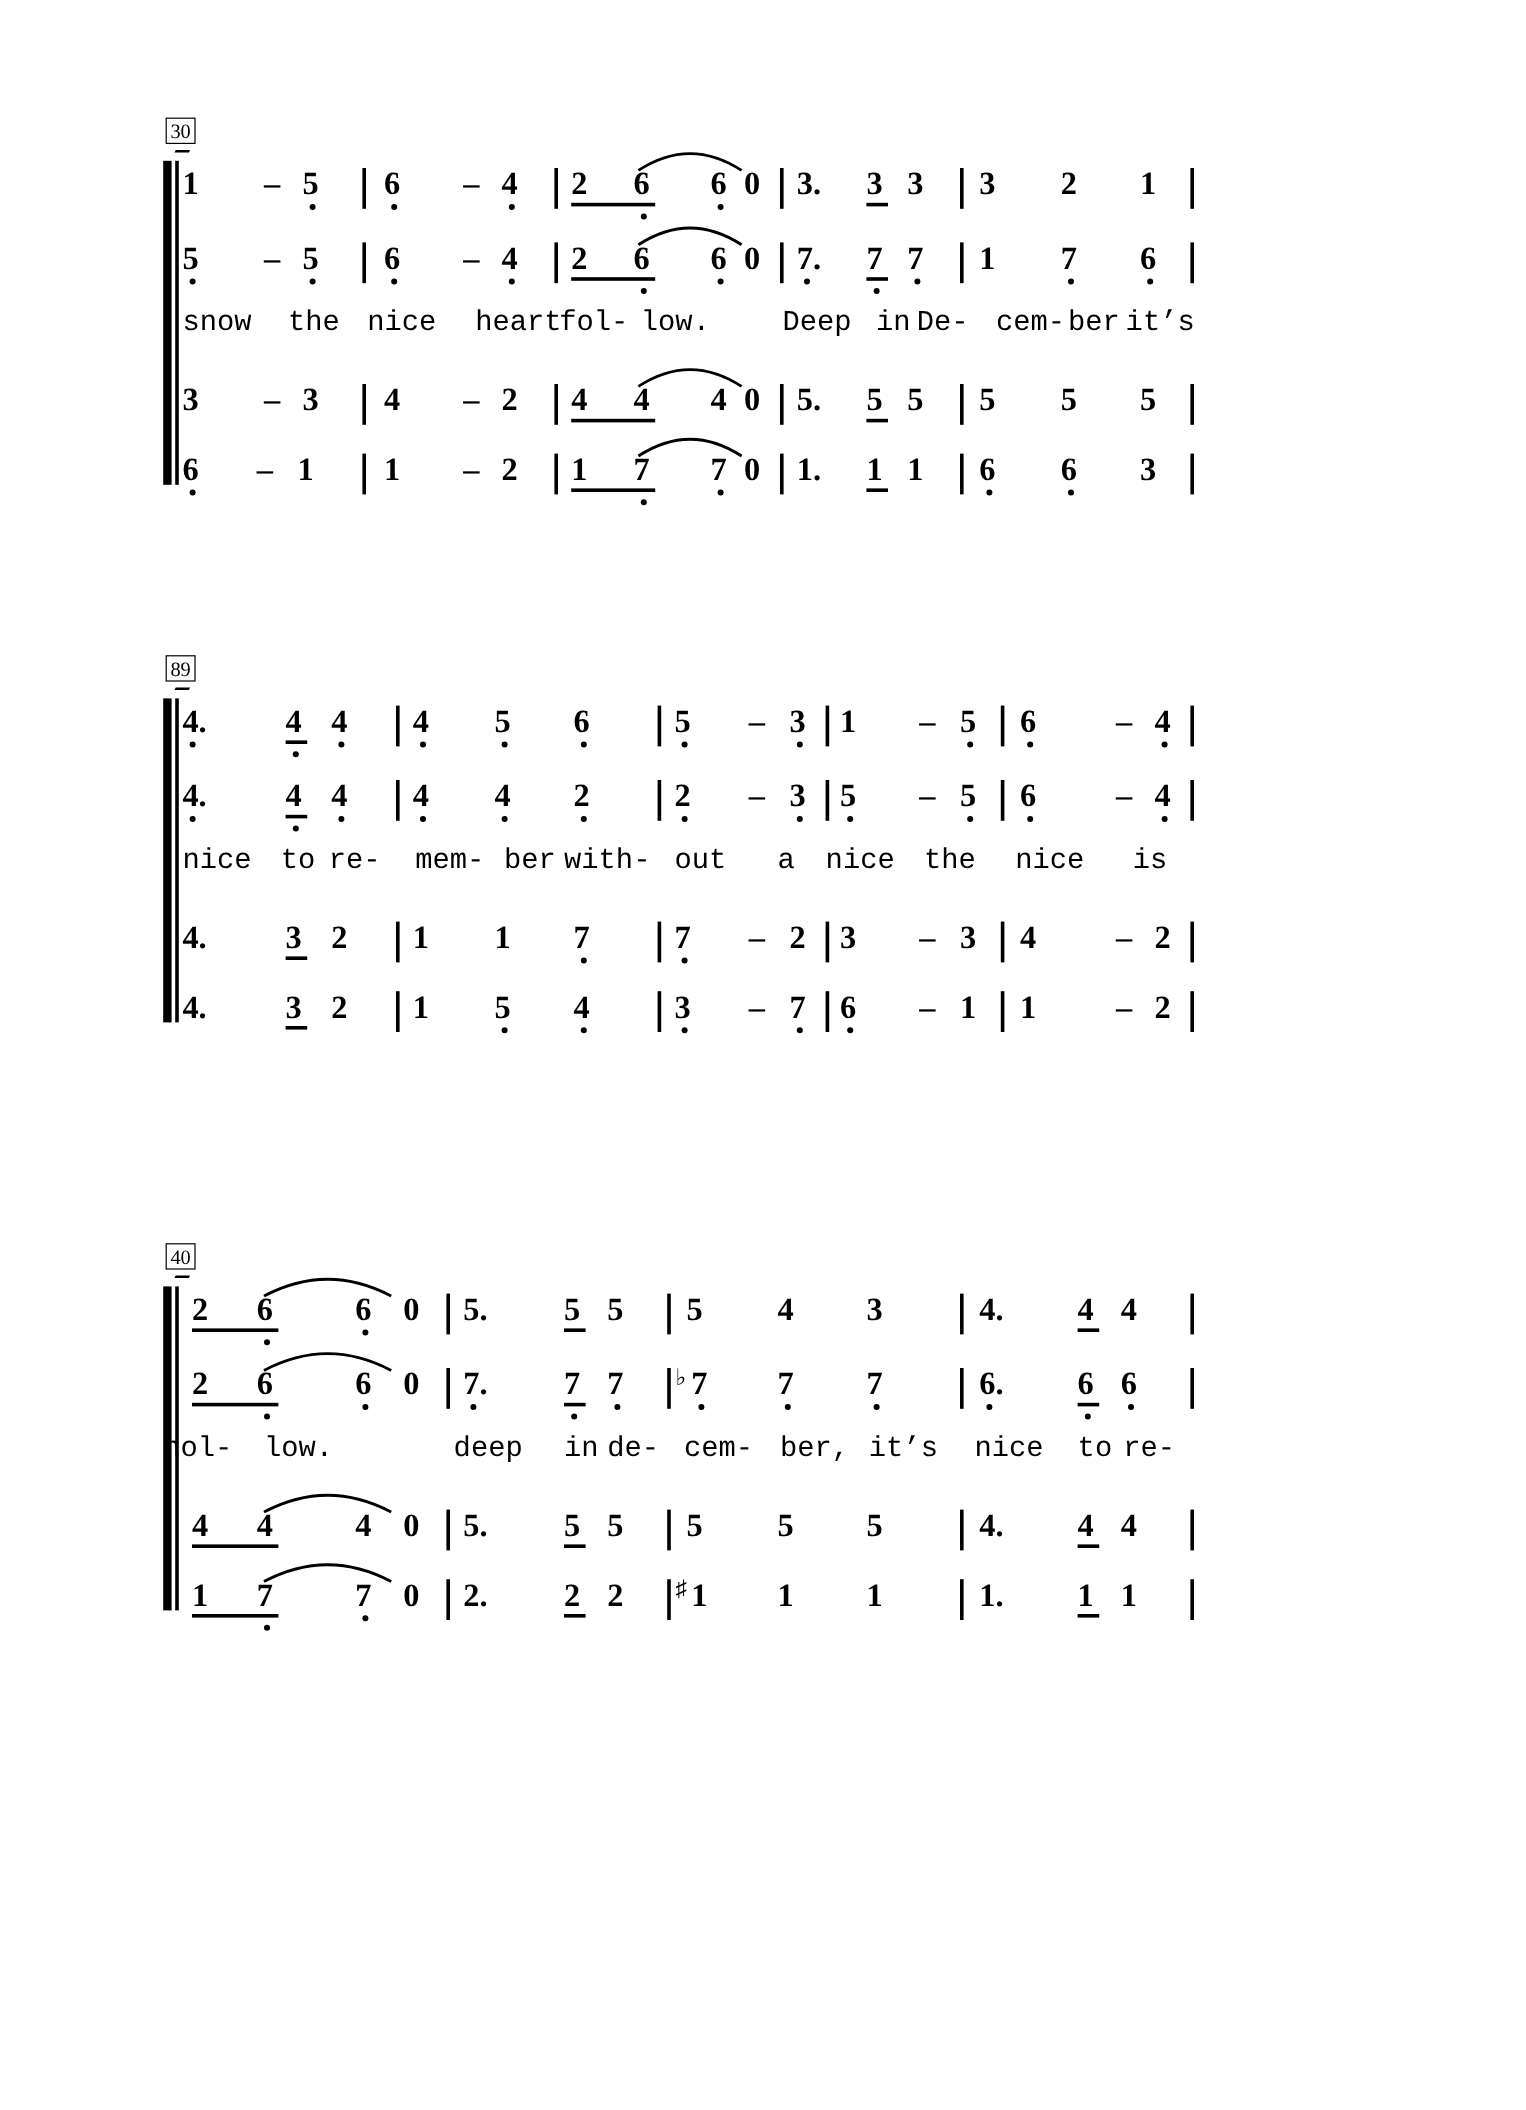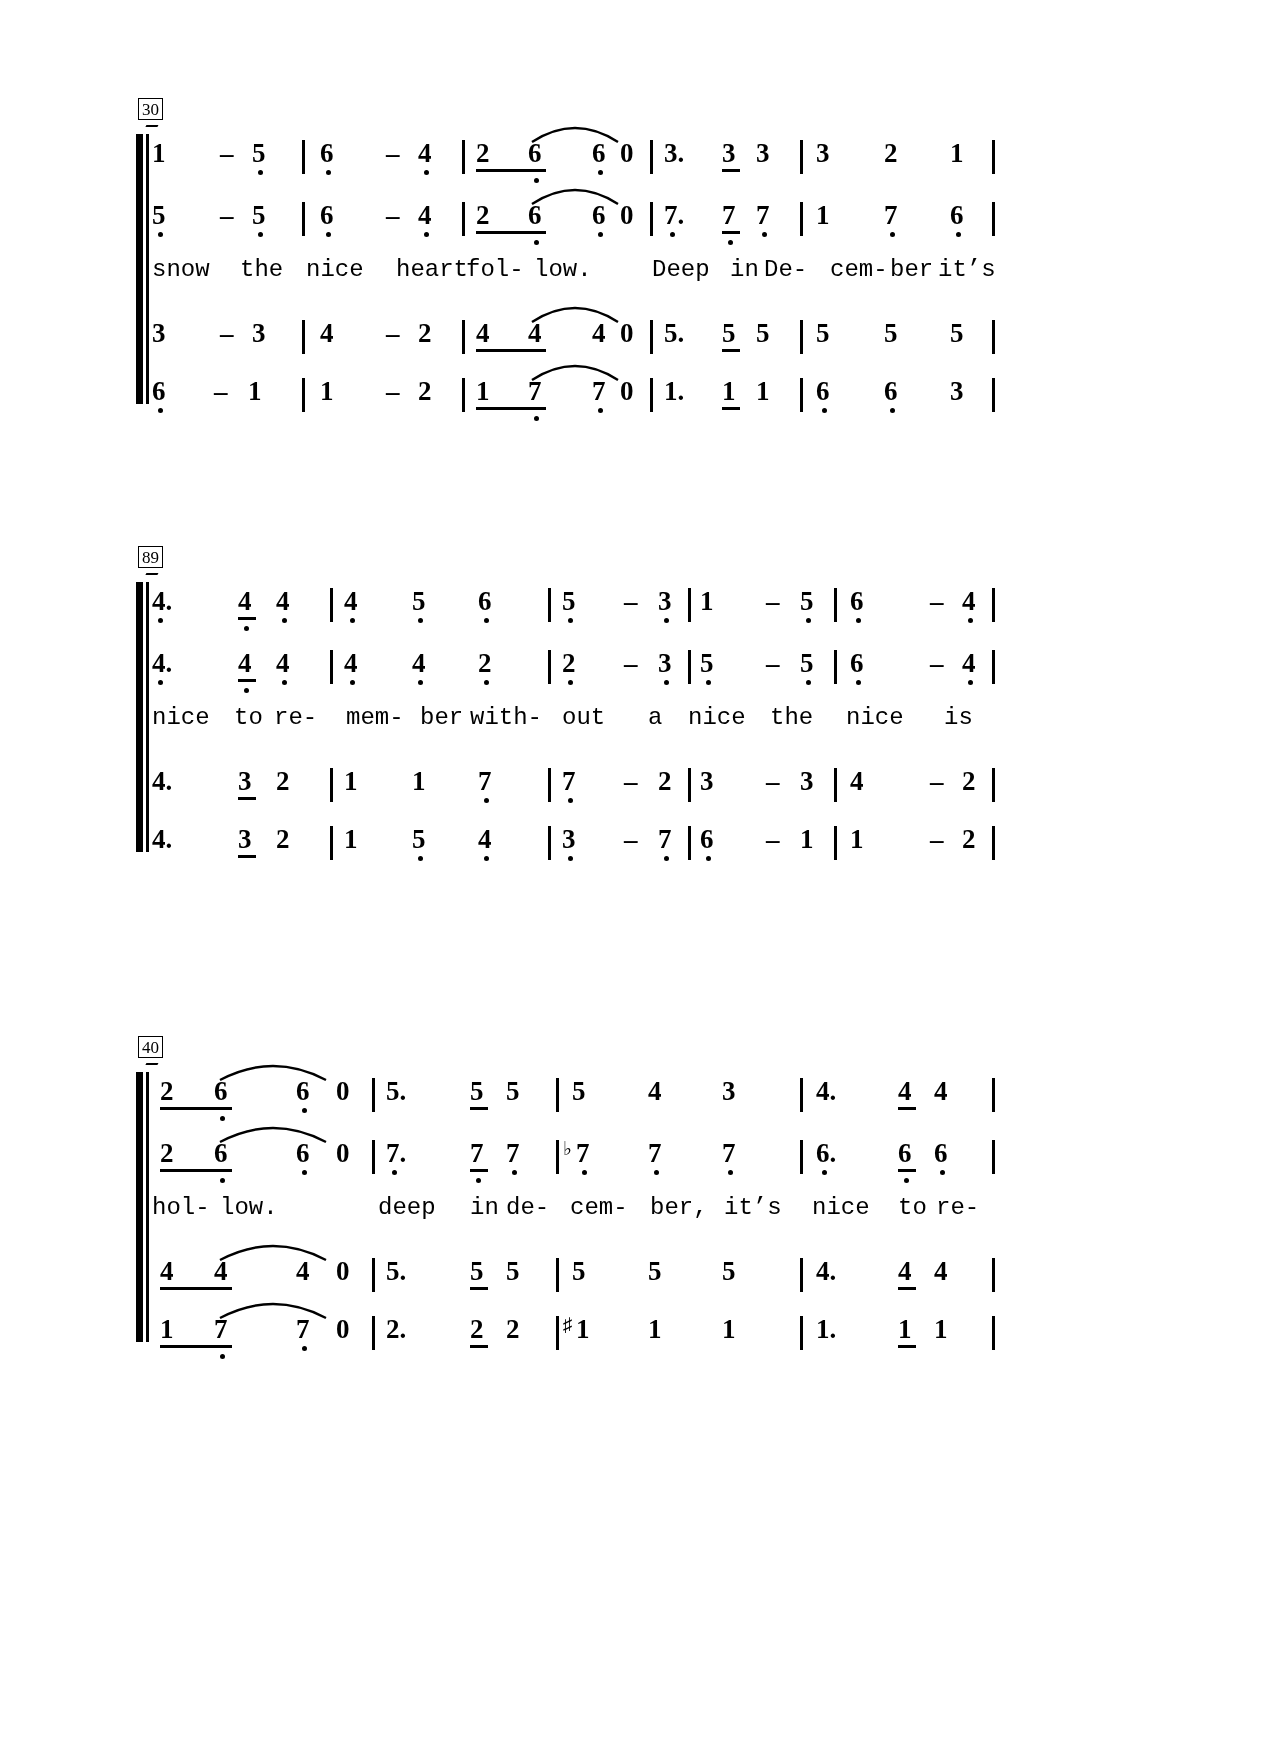--- a/index.html
+++ b/index.html
@@ -466,21 +466,21 @@
         <div class="note" style="left: 934px; top: 0px;">1</div>
         <div class="bar" style="left: 992px; top: 2px; height: 34px;"></div>
         <div class="beam" style="left: 160px; top: 31px; width: 72px;"></div>
         <div class="beam" style="left: 470px; top: 31px; width: 18px;"></div>
         <div class="beam" style="left: 898px; top: 31px; width: 18px;"></div>
         <svg class="tie" width="110" height="26" style="left: 218px; top: -20px;">
           <path d="M2,24 Q55,-4 108,24" fill="none" stroke="#000" stroke-width="2.4"></path>
         </svg>
       </div>
       <div class="lyricline" style="top: 118px;">
-        <div class="lyric" style="left: 152px; top: 0px;">hol-</div>
+        <div class="lyric" style="left: 136px; top: 0px;">hol-</div>
         <div class="lyric" style="left: 220px; top: 0px;">low.</div>
         <div class="lyric" style="left: 378px; top: 0px;">deep</div>
         <div class="lyric" style="left: 470px; top: 0px;">in</div>
         <div class="lyric" style="left: 506px; top: 0px;">de-</div>
         <div class="lyric" style="left: 570px; top: 0px;">cem-</div>
         <div class="lyric" style="left: 650px; top: 0px;">ber,</div>
         <div class="lyric" style="left: 724px; top: 0px;">it’s</div>
         <div class="lyric" style="left: 812px; top: 0px;">nice</div>
         <div class="lyric" style="left: 898px; top: 0px;">to</div>
         <div class="lyric" style="left: 936px; top: 0px;">re-</div>

